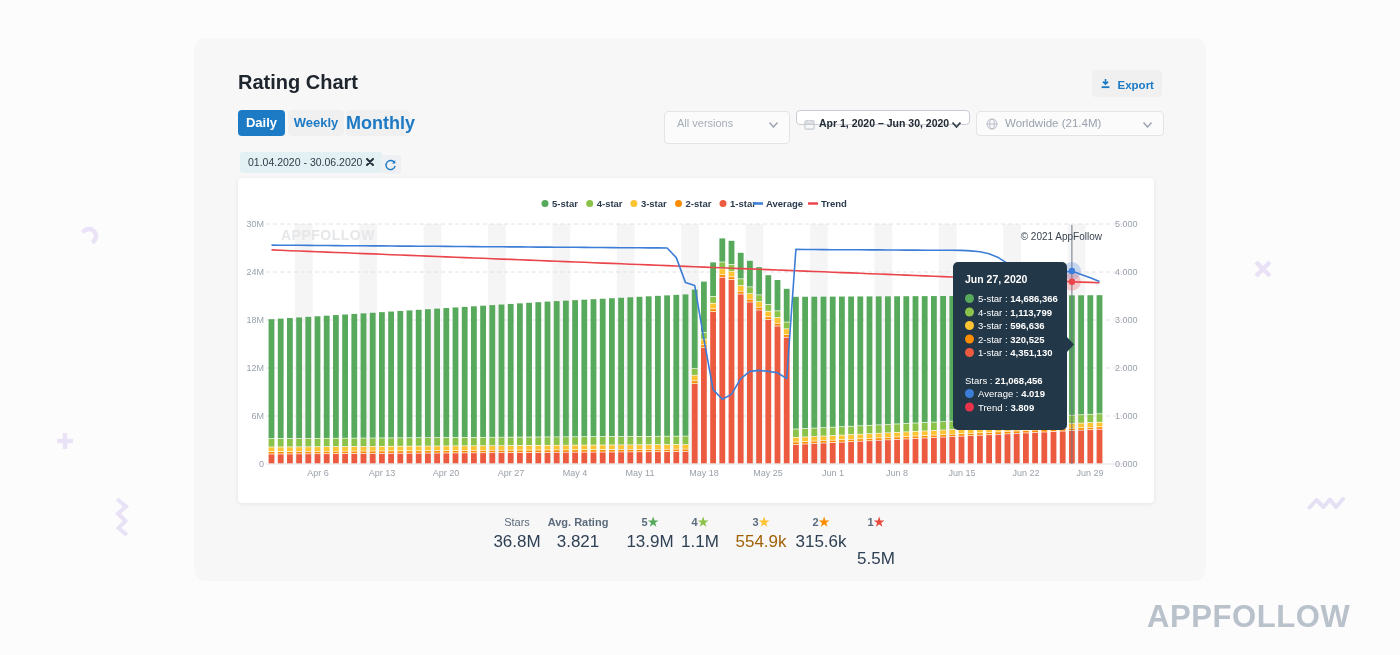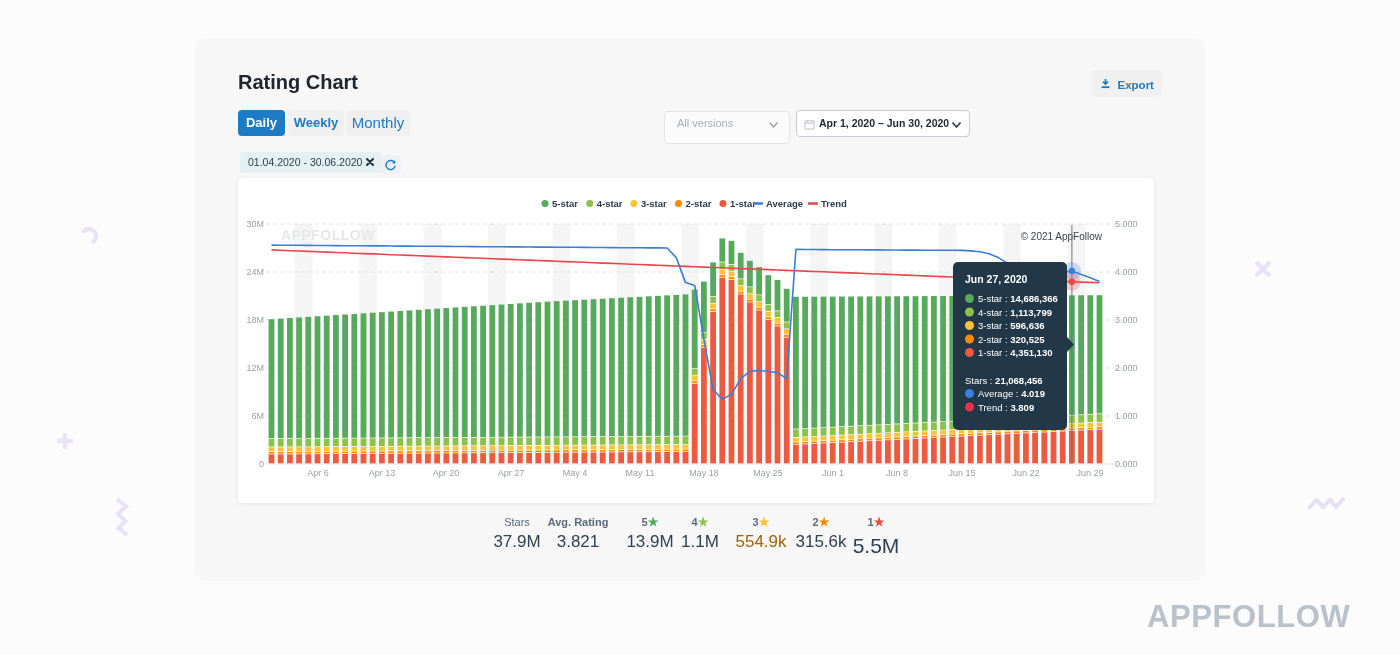--- a/index.html
+++ b/index.html
@@ -32,33 +32,42 @@
     <svg width="11" height="11" viewBox="0 0 24 24" style="vertical-align:0px">
         <path d="M12 2 v10 M6.5 8 l5.5 5.5 l5.5 -5.5" stroke="#1d7ac5" stroke-width="3.6" fill="none"></path>
         <path d="M3.5 18 h17 v4 h-17 z" fill="#1d7ac5"></path>
       </svg>
     <span style="font-size:11.5px;font-weight:700;color:#1d7ac5;margin-left:2px">Export</span>
   </div>
 
   <div class="abs" style="left:44px;top:72px;height:26px">
     <div class="abs" style="left:0;top:0;width:47px;height:26px;background:#1d7ac5;border-radius:4px;color:#fff;font-size:13px;font-weight:700;text-align:center;line-height:26px">Daily</div>
     <div class="abs" style="left:50px;top:0;width:56px;height:26px;background:#f0f0f1;border-radius:4px;color:#1d7ac5;font-size:13px;font-weight:700;text-align:center;line-height:26px">Weekly</div>
-    <div class="abs" style="left:108px;top:0;width:64px;height:26px;background:#f0f0f1;border-radius:4px;color:#1d7ac5;font-size:15px;font-weight:400;text-align:center;line-height:26px">Monthly</div>
+    <div class="abs" style="left:108px;top:0;width:64px;height:26px;background:#f0f0f1;border-radius:4px;color:#1d7ac5;font-size:18px;font-weight:700;text-align:center;line-height:26px">Monthly</div>
   </div>
 
   <div class="abs" style="left:470px;top:73px;width:126px;height:33px;border:1px solid #e2e4e6;border-radius:4px;background:#fbfbfc;font-size:11px;color:#a7aeb8;line-height:23px;padding-left:12px;white-space:nowrap">All versions<svg width="9" height="6" viewBox="0 0 9 6" style="position:absolute;right:11px;top:10px">
         <path d="M0.5 0.5 L4.5 5 L8.5 0.5" fill="none" stroke="#9aa2ad" stroke-width="1.4"></path>
       </svg></div>
-  <div class="abs" style="left:602px;top:72px;width:174px;height:27px;border:1px solid #c8cdd3;border-radius:4px;background:#fff;font-size:10.5px;font-weight:700;color:#222b35;line-height:25px;padding-left:22px;white-space:nowrap">Apr 1, 2020 – Jun 30, 2020
+  <div class="abs" style="left:602px;top:72px;width:174px;height:15px;border:1px solid #c8cdd3;border-radius:4px;background:#fff;font-size:10.5px;font-weight:700;color:#222b35;line-height:25px;padding-left:22px;white-space:nowrap">Apr 1, 2020 – Jun 30, 2020
     <svg width="11" height="11" viewBox="0 0 24 24" style="position:absolute;left:7px;top:8px">
         <rect x="2" y="4" width="20" height="18" rx="2" fill="none" stroke="#c6ccd2" stroke-width="2.4"></rect>
         <path d="M2 9 h20 M7 2 v4 M17 2 v4" stroke="#c6ccd2" stroke-width="2.4"></path>
       </svg>
     <svg width="9" height="6" viewBox="0 0 9 6" style="position:absolute;right:8px;top:11px">
         <path d="M0.5 0.5 L4.5 5 L8.5 0.5" fill="none" stroke="#39434e" stroke-width="1.7"></path>
+      </svg></div>
+  <div class="abs" style="left:782px;top:73px;width:188px;height:25px;border:1px solid #e2e4e6;border-radius:4px;background:#fbfbfc;font-size:11.5px;color:#9aa2ad;line-height:23px;padding-left:28px;white-space:nowrap">Worldwide (21.4M)
+    <svg width="12" height="12" viewBox="0 0 24 24" style="position:absolute;left:9px;top:6px">
+        <circle cx="12" cy="12" r="10" fill="none" stroke="#b7bdc6" stroke-width="2"></circle>
+        <ellipse cx="12" cy="12" rx="4.5" ry="10" fill="none" stroke="#b7bdc6" stroke-width="2"></ellipse>
+        <path d="M2 12 h20" stroke="#b7bdc6" stroke-width="2"></path>
+      </svg>
+    <svg width="9" height="6" viewBox="0 0 9 6" style="position:absolute;right:11px;top:10px">
+        <path d="M0.5 0.5 L4.5 5 L8.5 0.5" fill="none" stroke="#9aa2ad" stroke-width="1.4"></path>
       </svg></div>
 
   <div class="abs" style="left:46px;top:114px;height:21px;background:#e3f1f4;border-radius:3px;font-size:10.5px;color:#2f3d4a;line-height:21px;padding:0 8px;white-space:nowrap">01.04.2020 - 30.06.2020<svg width="8" height="8" viewBox="0 0 8 8" style="margin-left:4px">
         <path d="M1 1 L7 7 M7 1 L1 7" stroke="#25313d" stroke-width="2" stroke-linecap="round"></path>
       </svg></div>
   <div class="abs" style="left:187px;top:117px;width:20px;height:19px;background:#eef0f3;border-radius:3px"></div>
   <svg class="abs" style="left:190px;top:120px" width="13" height="13" viewBox="0 0 24 24">
       <path d="M19.5 9 A8.4 8.4 0 1 0 20.4 14.5" fill="none" stroke="#1d7ac5" stroke-width="2.6"></path>
       <path d="M20.8 4 v6 h-6 z" fill="#1d7ac5"></path>
     </svg>
@@ -611,21 +620,21 @@
 <circle cx="731.5" cy="215.5" r="4.5" fill="#3c7dd7"></circle>
 <text x="740" y="219.0">Average : <tspan font-weight="700">4.019</tspan></text>
 <circle cx="731.5" cy="229.0" r="4.5" fill="#e8334a"></circle>
 <text x="740" y="232.5">Trend : <tspan font-weight="700">3.809</tspan></text>
 </g>
 </svg>
   </div>
 
 <div style="position:absolute;left:323px;top:477px;transform:translateX(-50%);text-align:center;white-space:nowrap">
       <div style="font-size:11px;color:#5b6b7c;font-weight:400;line-height:14px">Stars</div>
-      <div style="font-size:17px;color:#2f4154;line-height:18px;margin-top:4px">37.9M</div>
+      <div style="font-size:17px;color:#2f4154;line-height:18px;margin-top:4px">36.8M</div>
     </div>
 <div style="position:absolute;left:384px;top:477px;transform:translateX(-50%);text-align:center;white-space:nowrap">
       <div style="font-size:11px;color:#5b6b7c;font-weight:600;line-height:14px">Avg. Rating</div>
       <div style="font-size:17px;color:#2f4154;line-height:18px;margin-top:4px">3.821</div>
     </div>
 <div style="position:absolute;left:456px;top:477px;transform:translateX(-50%);text-align:center;white-space:nowrap">
       <div style="font-size:11px;color:#5b6b7c;font-weight:600;line-height:14px">5<span style="color:#57a95c;font-size:12px">★</span></div>
       <div style="font-size:17px;color:#2f4154;line-height:18px;margin-top:4px">13.9M</div>
     </div>
 <div style="position:absolute;left:506px;top:477px;transform:translateX(-50%);text-align:center;white-space:nowrap">
@@ -635,15 +644,15 @@
 <div style="position:absolute;left:567px;top:477px;transform:translateX(-50%);text-align:center;white-space:nowrap">
       <div style="font-size:11px;color:#5b6b7c;font-weight:600;line-height:14px">3<span style="color:#fcc332;font-size:12px">★</span></div>
       <div style="font-size:17px;color:#a16207;line-height:18px;margin-top:4px">554.9k</div>
     </div>
 <div style="position:absolute;left:627px;top:477px;transform:translateX(-50%);text-align:center;white-space:nowrap">
       <div style="font-size:11px;color:#5b6b7c;font-weight:600;line-height:14px">2<span style="color:#fb8c00;font-size:12px">★</span></div>
       <div style="font-size:17px;color:#2f4154;line-height:18px;margin-top:4px">315.6k</div>
     </div>
 <div style="position:absolute;left:682px;top:477px;transform:translateX(-50%);text-align:center;white-space:nowrap">
       <div style="font-size:11px;color:#5b6b7c;font-weight:600;line-height:14px">1<span style="color:#e84c3d;font-size:12px">★</span></div>
-      <div style="font-size:21px;color:#2f4154;line-height:18px;margin-top:8px">5.5M</div>
+      <div style="font-size:17px;color:#2f4154;line-height:18px;margin-top:21px">5.5M</div>
     </div>
 </div>
 
 </body></html>

